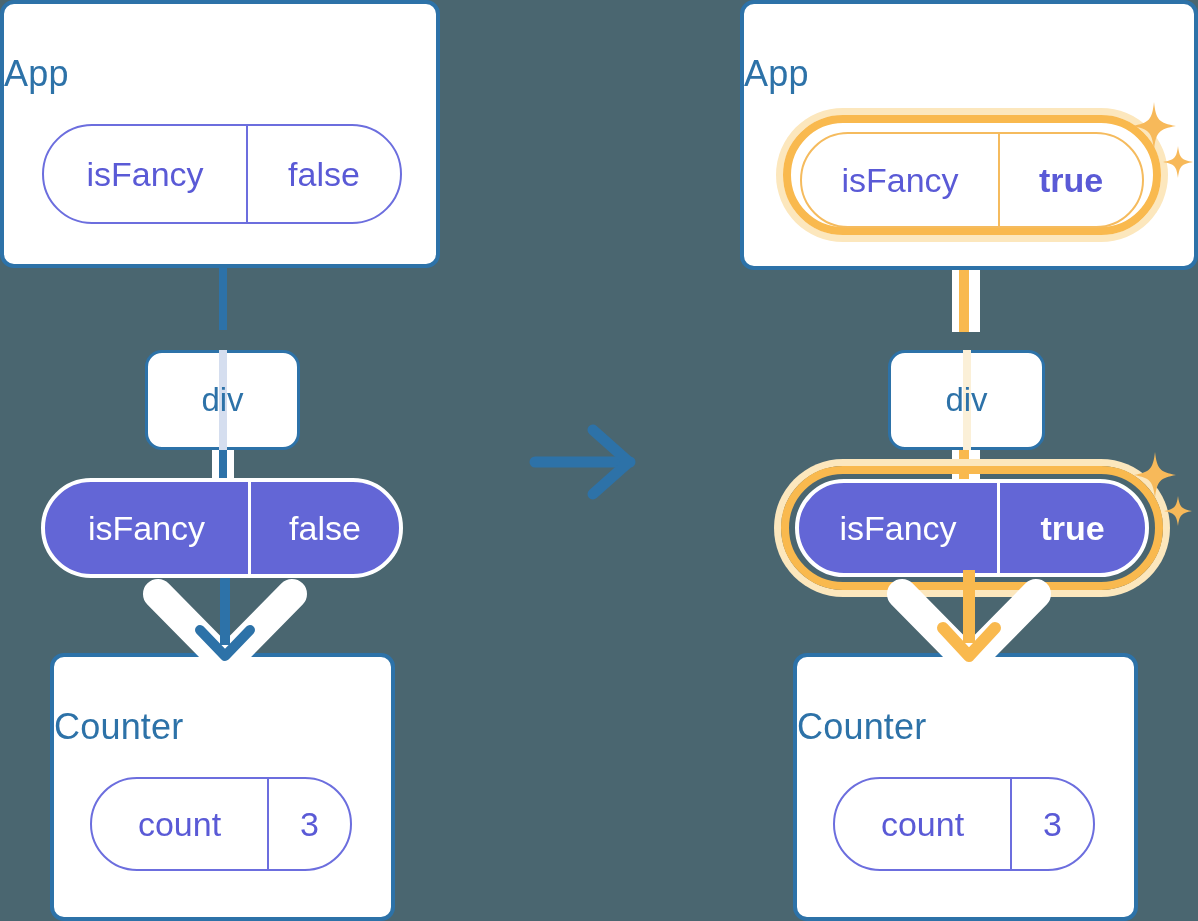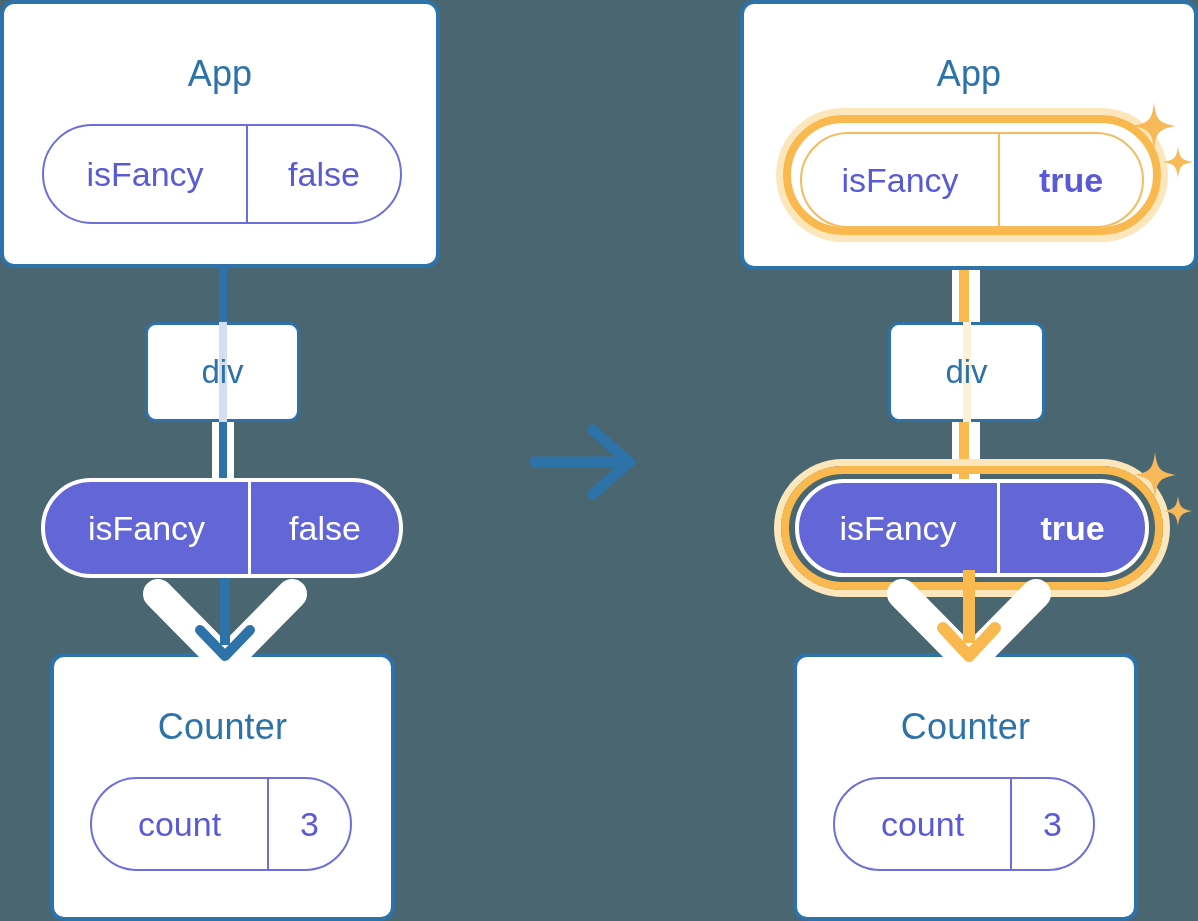--- a/index.html
+++ b/index.html
@@ -27,40 +27,41 @@
     position: absolute;
     background: #ffffff;
     border: 4px solid #2d72a8;
     border-radius: 14px;
     box-sizing: border-box;
     z-index: 30;
   }
   .card-title {
     position: absolute;
     left: 0; right: 0;
-    text-align: center;
+    text-align: left;
     color: #2d72a8;
     font-size: 36px;
     line-height: 40px;
     letter-spacing: 0.2px;
   }
 
   
   .divbox {
     position: absolute;
     background: #ffffff;
     border: 3px solid #2d72a8;
-    border-radius: 11px;
+    border-radius: 17px;
     box-sizing: border-box;
     z-index: 40;
     display: flex;
     align-items: center;
     justify-content: center;
     color: #2d72a8;
     font-size: 33px;
+    margin-top: 28px;
   }
   .divbox .lbl { position: relative; z-index: 2; }
   
   .divbox::before {
     content: "";
     position: absolute;
     top: -3px; bottom: -3px;
     left: 50%;
     transform: translateX(-50%);
     width: 8px;

